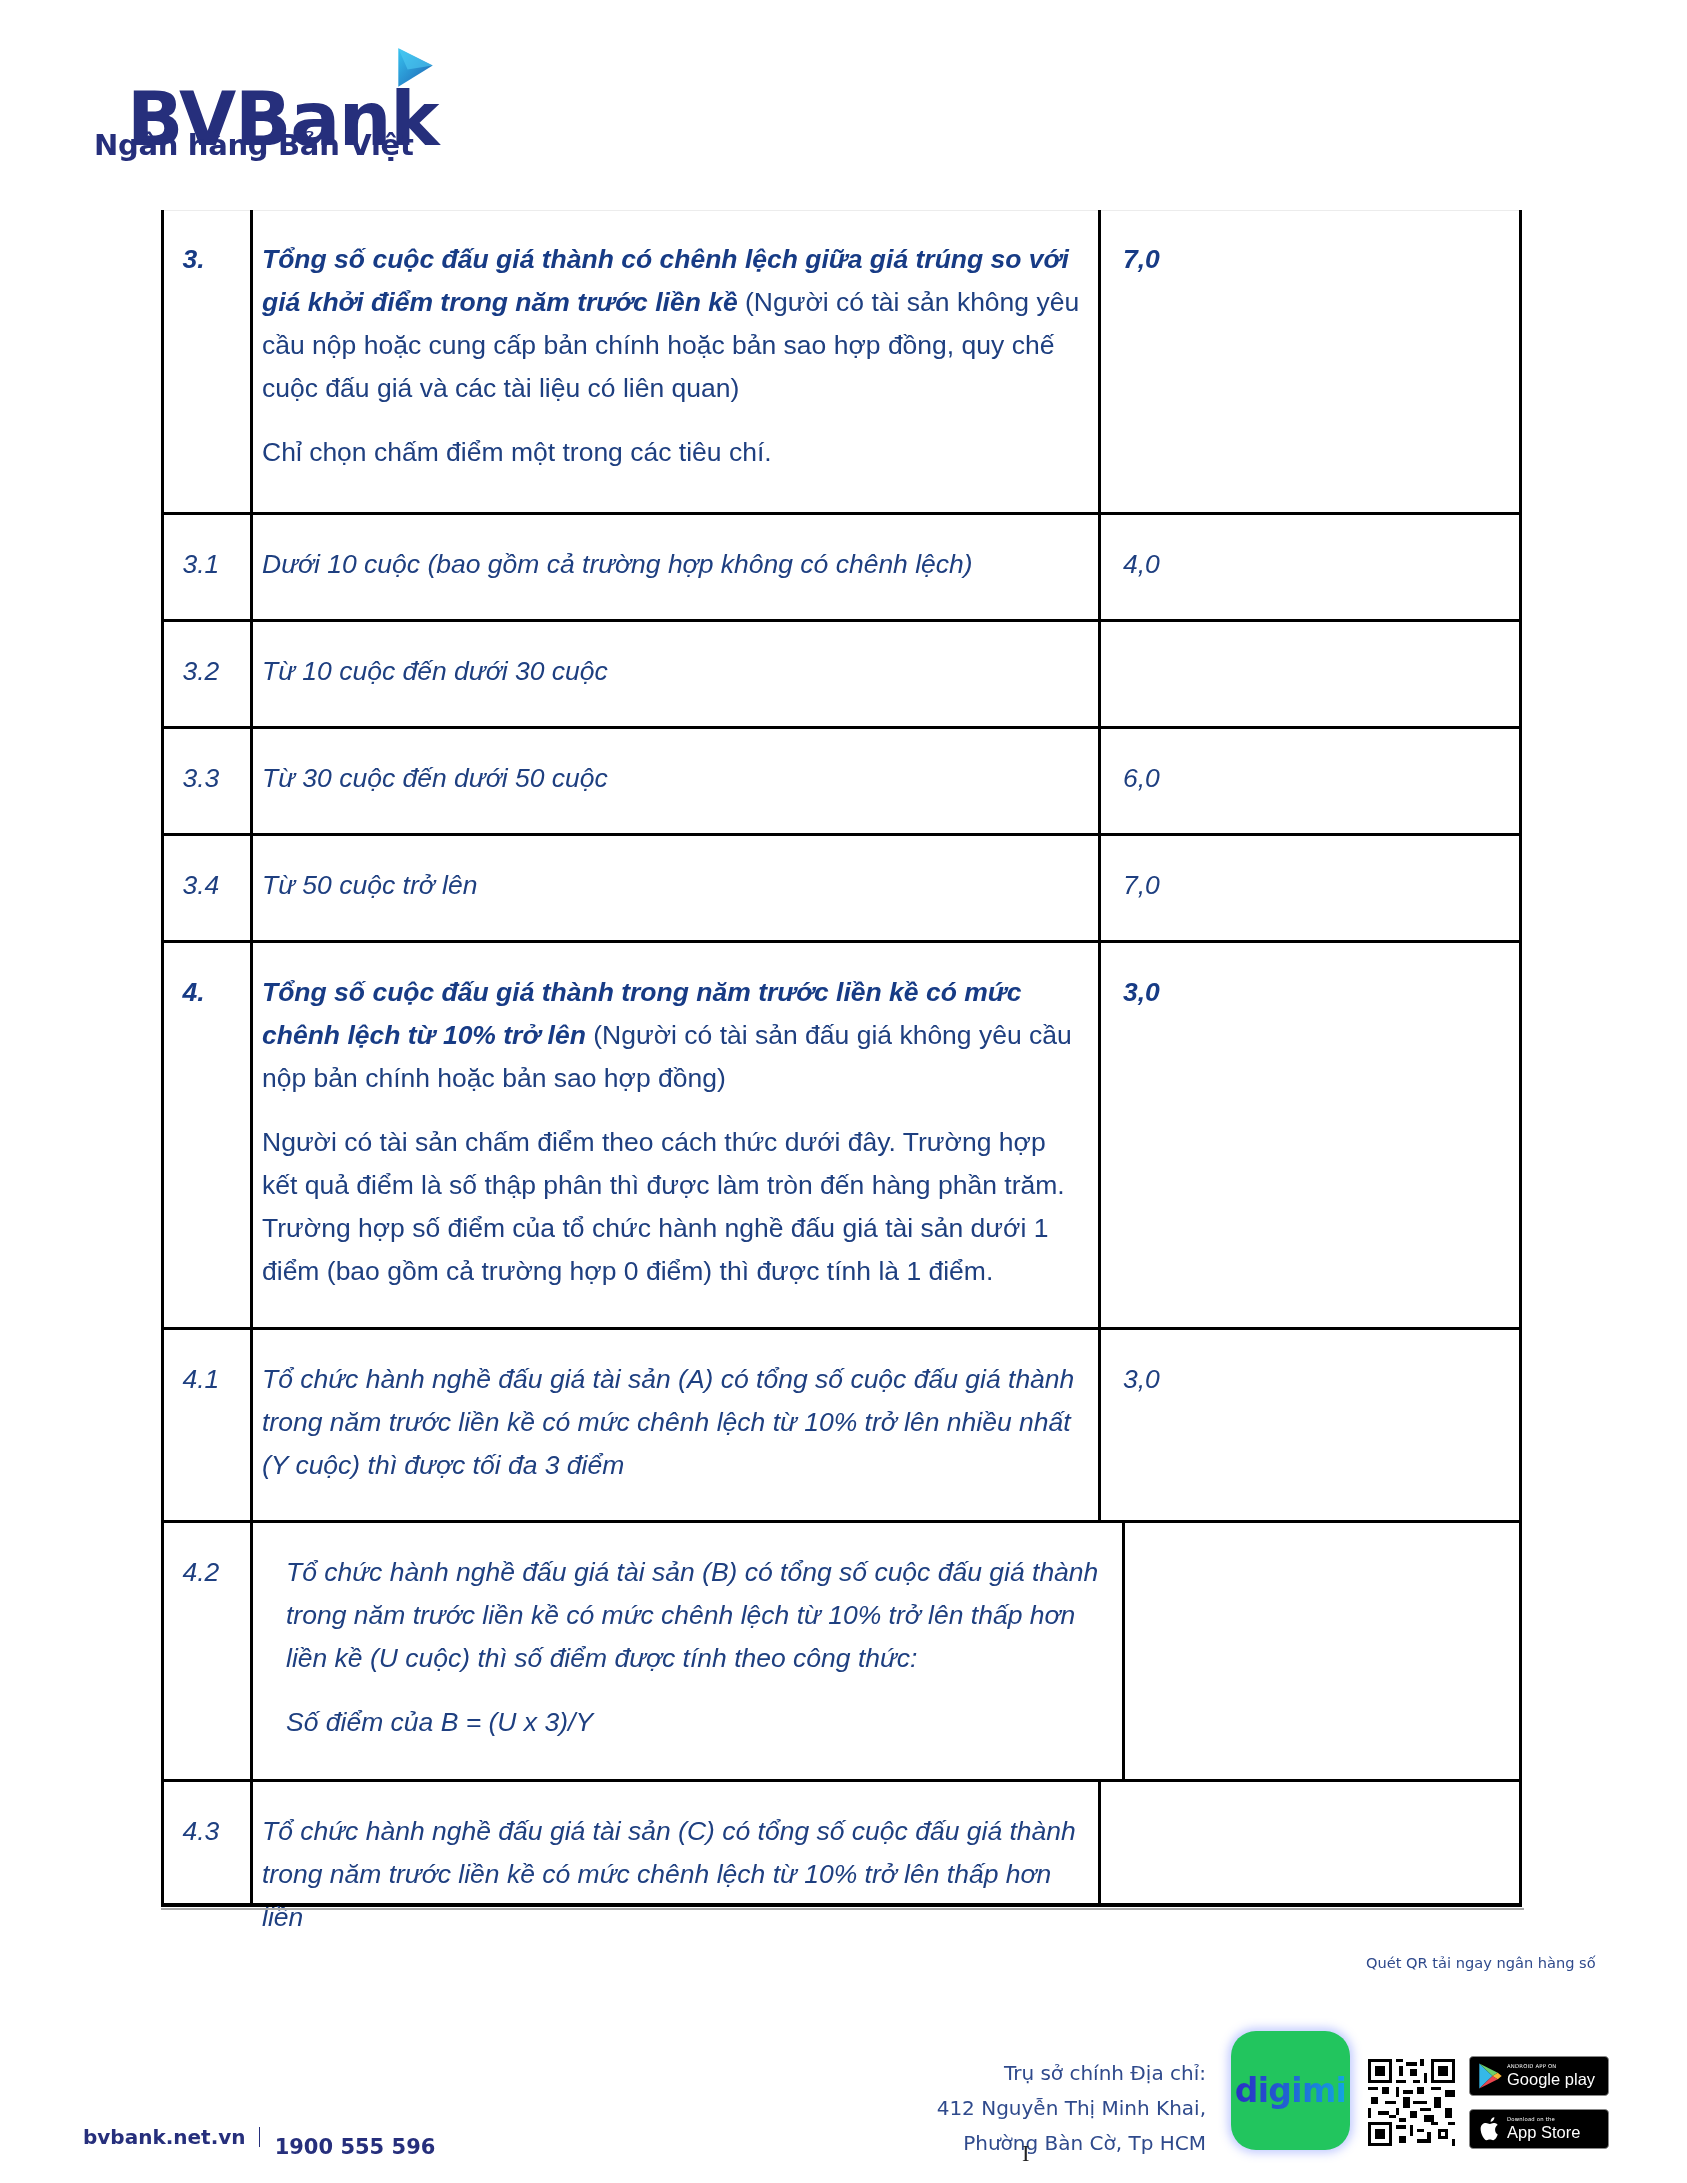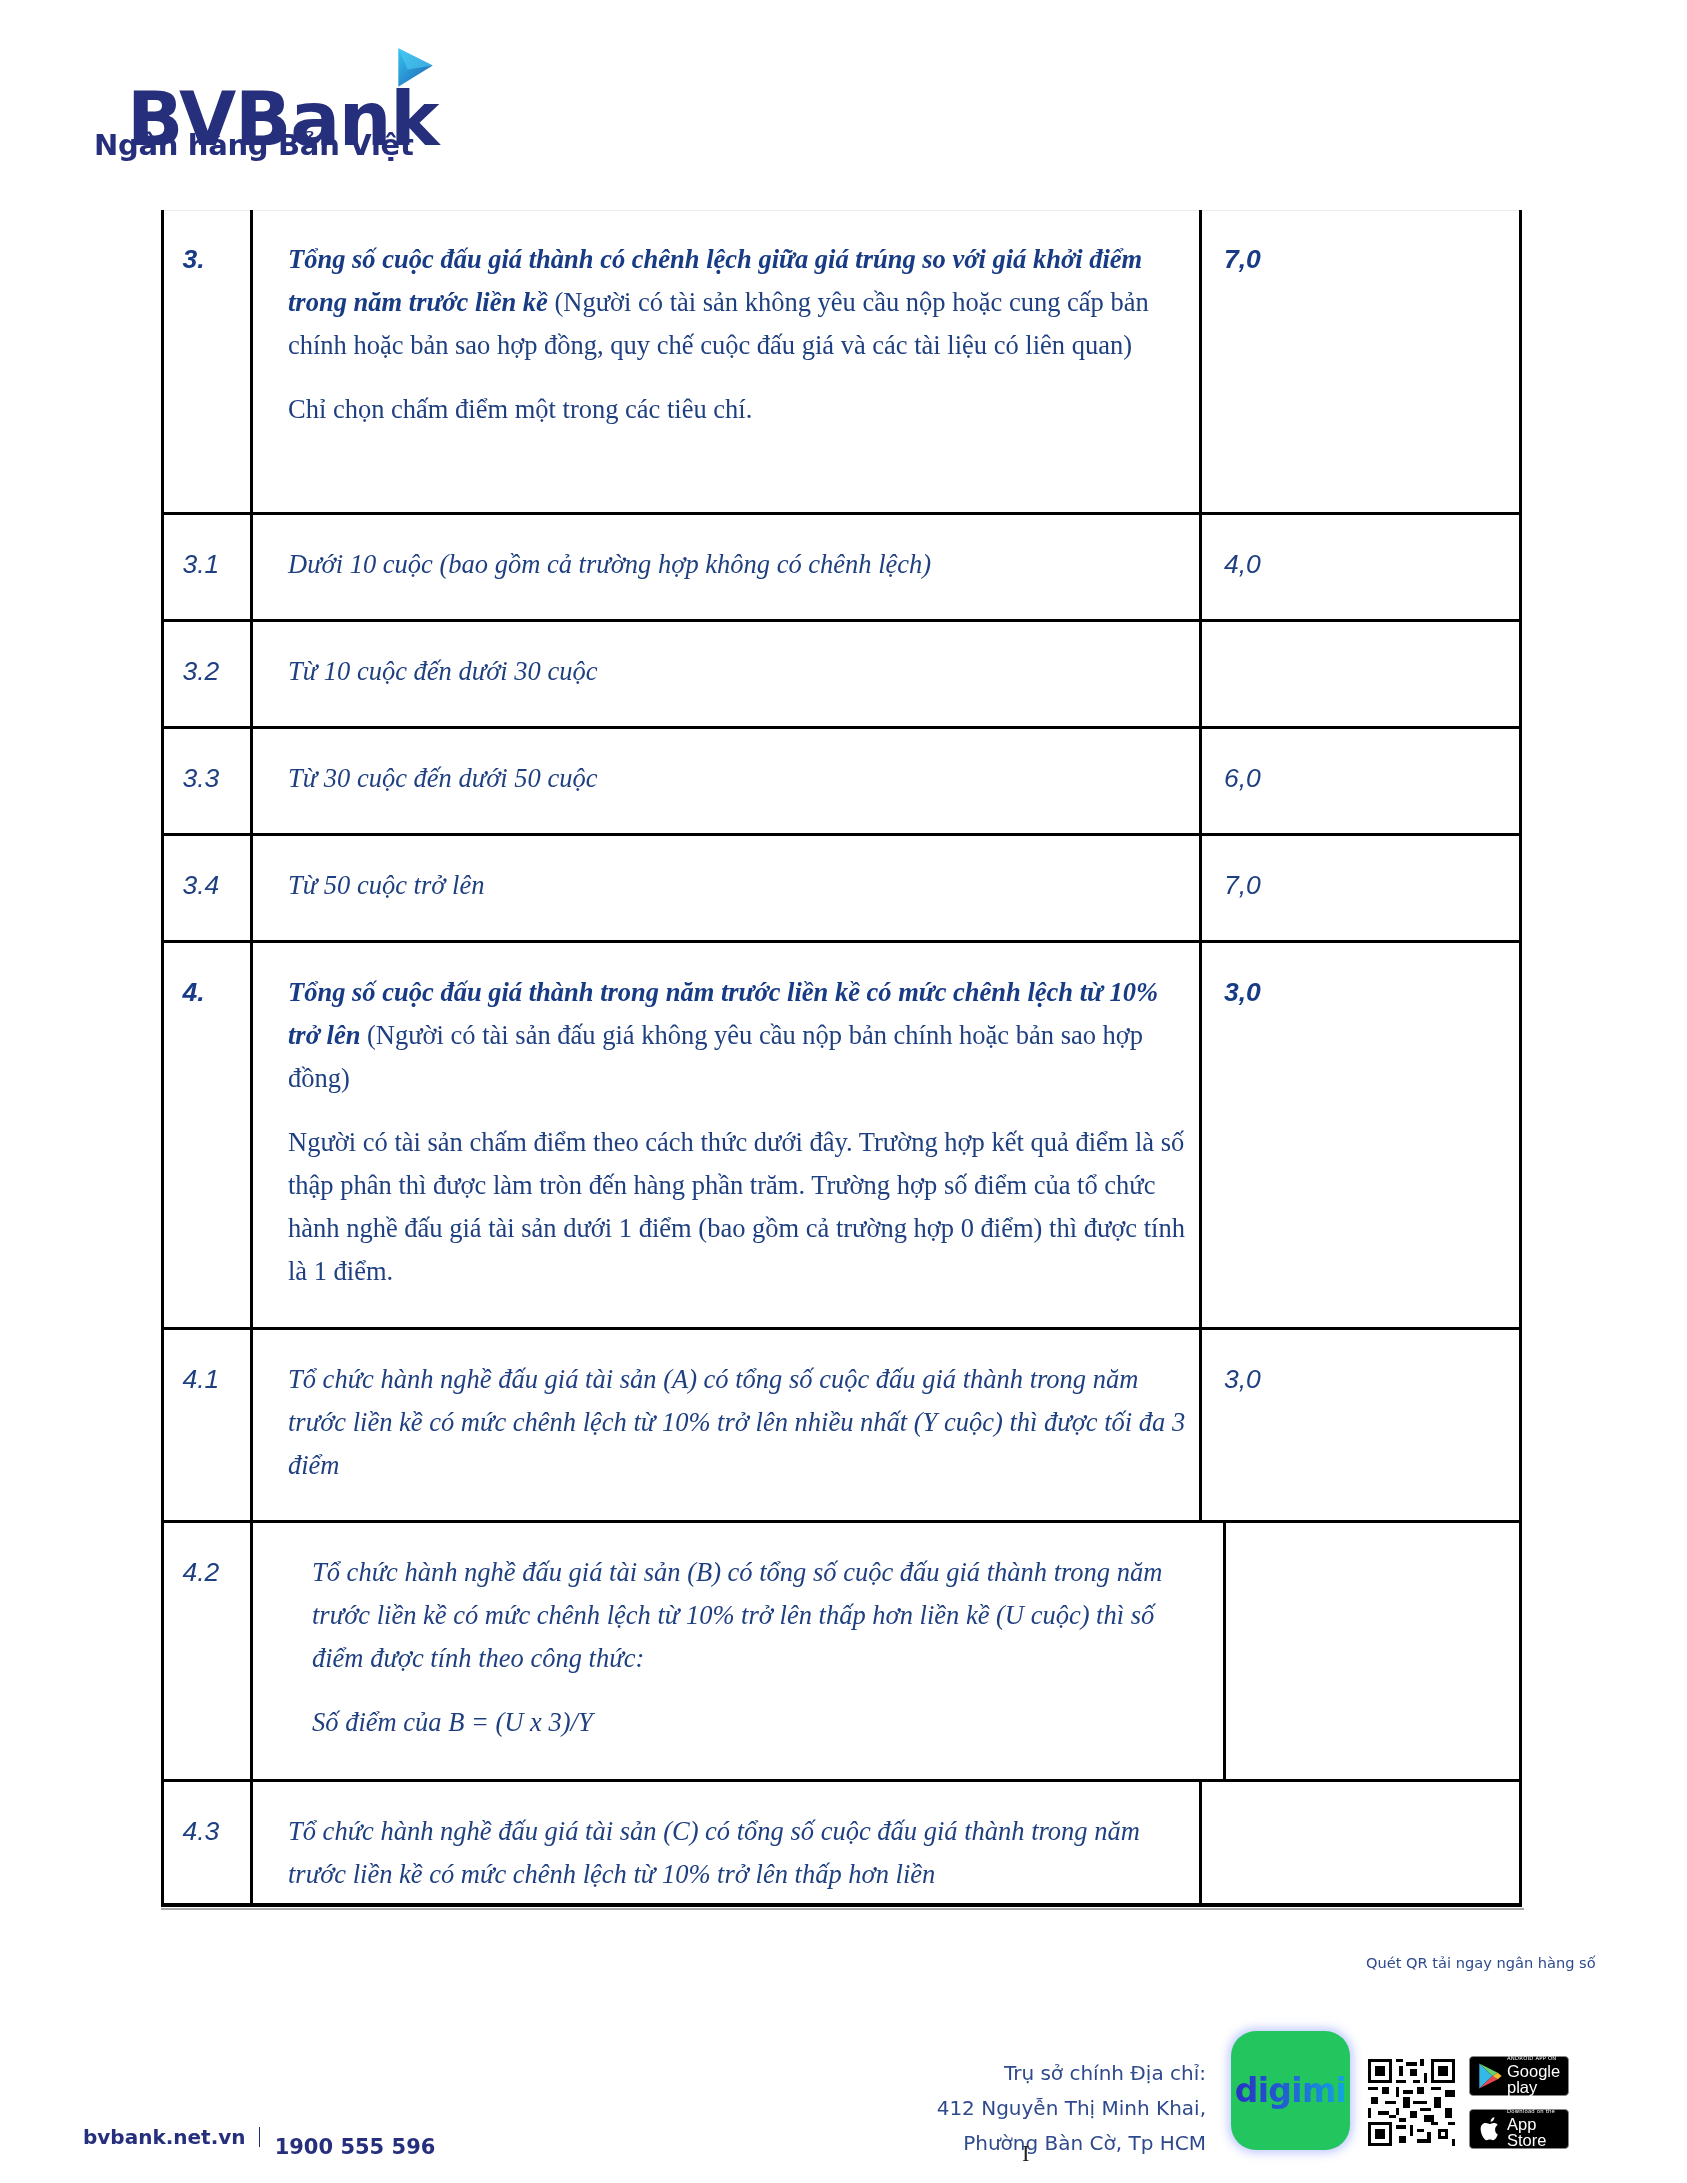--- a/index.html
+++ b/index.html
@@ -31,21 +31,21 @@
     box-sizing: border-box;
   }
   .tbl::after {
     content: ""; position: absolute; left: -3.3px; right: -4.6px; bottom: -7.3px; height: 2.6px; background: #a8a8a8;
   }
   .tbl-top-edge { position: absolute; left: 0; right: 0; top: 0; height: 1.3px; background: #ececec; }
   .row { display: flex; position: relative; box-sizing: border-box; }
   .row + .row { border-top: 3.3px solid #000; }
   .cell { box-sizing: border-box; padding: 28px 0 0 0; font-size: 26.5px; line-height: 43px; color: #1e3f80; }
   .c-no { width: 89px; border-right: 3.3px solid #000; padding-left: 18.5px; }
-  .c-desc { width: 949px; border-right: 3.3px solid #000; padding-left: 35px; padding-right: 13.2px; font-family: Liberation Serif, serif; }
+  .c-desc { width: 848px; border-right: 3.3px solid #000; padding-left: 9px; padding-right: 13.2px; }
   .c-val { flex: 1; padding-left: 22px; }
   .bold-i { font-weight: bold; font-style: italic; color: #173b85; }
   .it { font-style: italic; }
   .para + .para { margin-top: 21px; }
   .r3 { height: 302px; }
   .r31, .r32, .r33, .r34 { height: 107px; }
   .r4 { height: 387px; }
   .r41 { height: 193px; }
   .r42 { height: 259px; gap: 24px; }
   .r43 { height: 124px; }
@@ -73,21 +73,21 @@
     font-family: "DejaVu Sans", sans-serif; font-weight: bold; font-size: 33px; letter-spacing: -0.7px;
     background: linear-gradient(90deg, #2a2fc4 0%, #1f6fd8 60%, #13a6e0 100%);
     -webkit-background-clip: text; background-clip: text; color: transparent;
   }
   .qr-caption {
     position: absolute; left: 1366px; top: 1954px;
     font-family: "DejaVu Sans", sans-serif; font-size: 14.6px; color: #2f4a8c; white-space: nowrap;
   }
   .qr { position: absolute; left: 1368px; top: 2059px; width: 87px; height: 87px; }
   .badge {
-    position: absolute; left: 1469px; width: 100px; height: 40px; background: #000; border-radius: 4.6px;
+    position: absolute; left: 1469px; width: 140px; height: 40px; background: #000; border-radius: 4.6px;
     border: 0.7px solid #888; box-sizing: border-box; color: #fff; display: flex; align-items: center;
   }
   .badge-gp { top: 2056px; }
   .badge-as { top: 2109px; }
   .badge-icon { width: 25px; height: 28px; margin-left: 8px; margin-right: 4px; flex-shrink: 0; }
   .badge-text { display: flex; flex-direction: column; line-height: 1; }
   .badge-small { font-size: 5.3px; letter-spacing: 0.2px; font-family: "DejaVu Sans", sans-serif; margin-bottom: 1.3px; }
   .badge-big { font-size: 16.5px; font-family: "Liberation Sans", sans-serif; }
 </style>
 </head>

